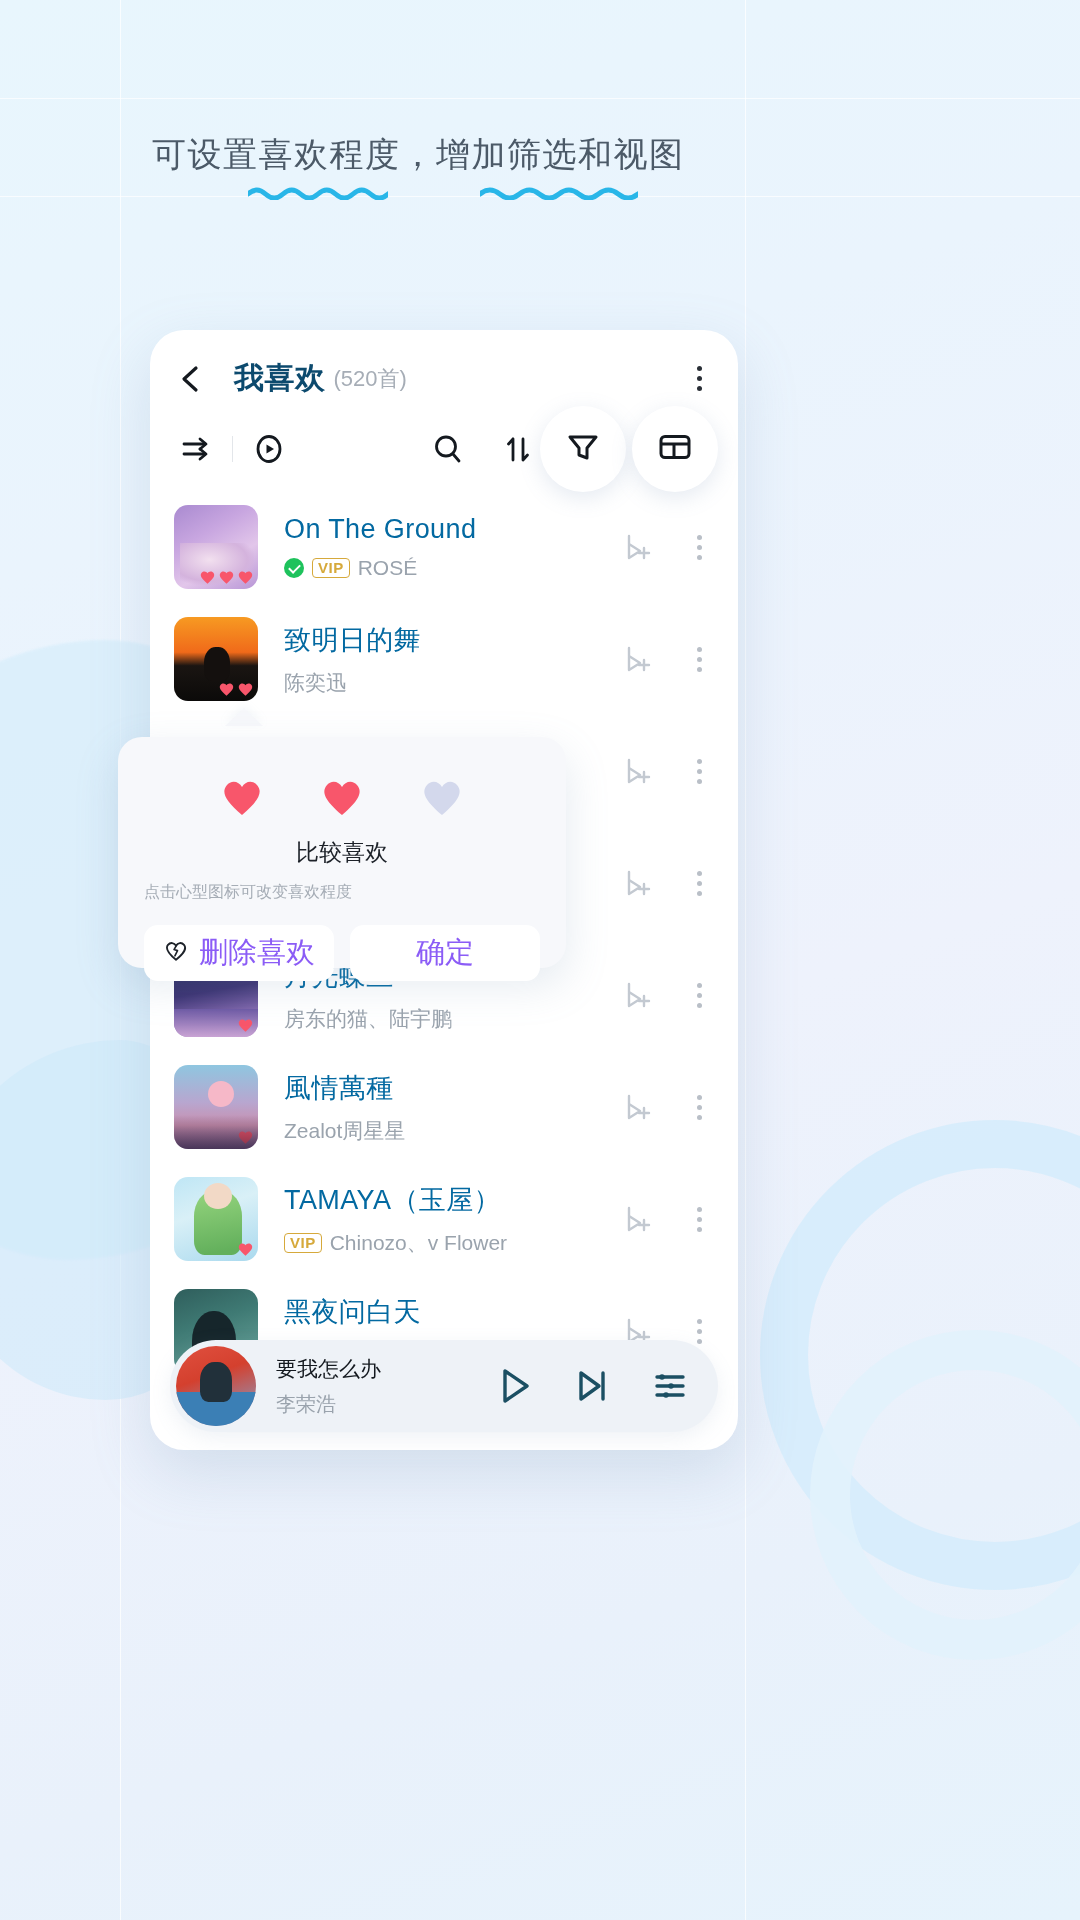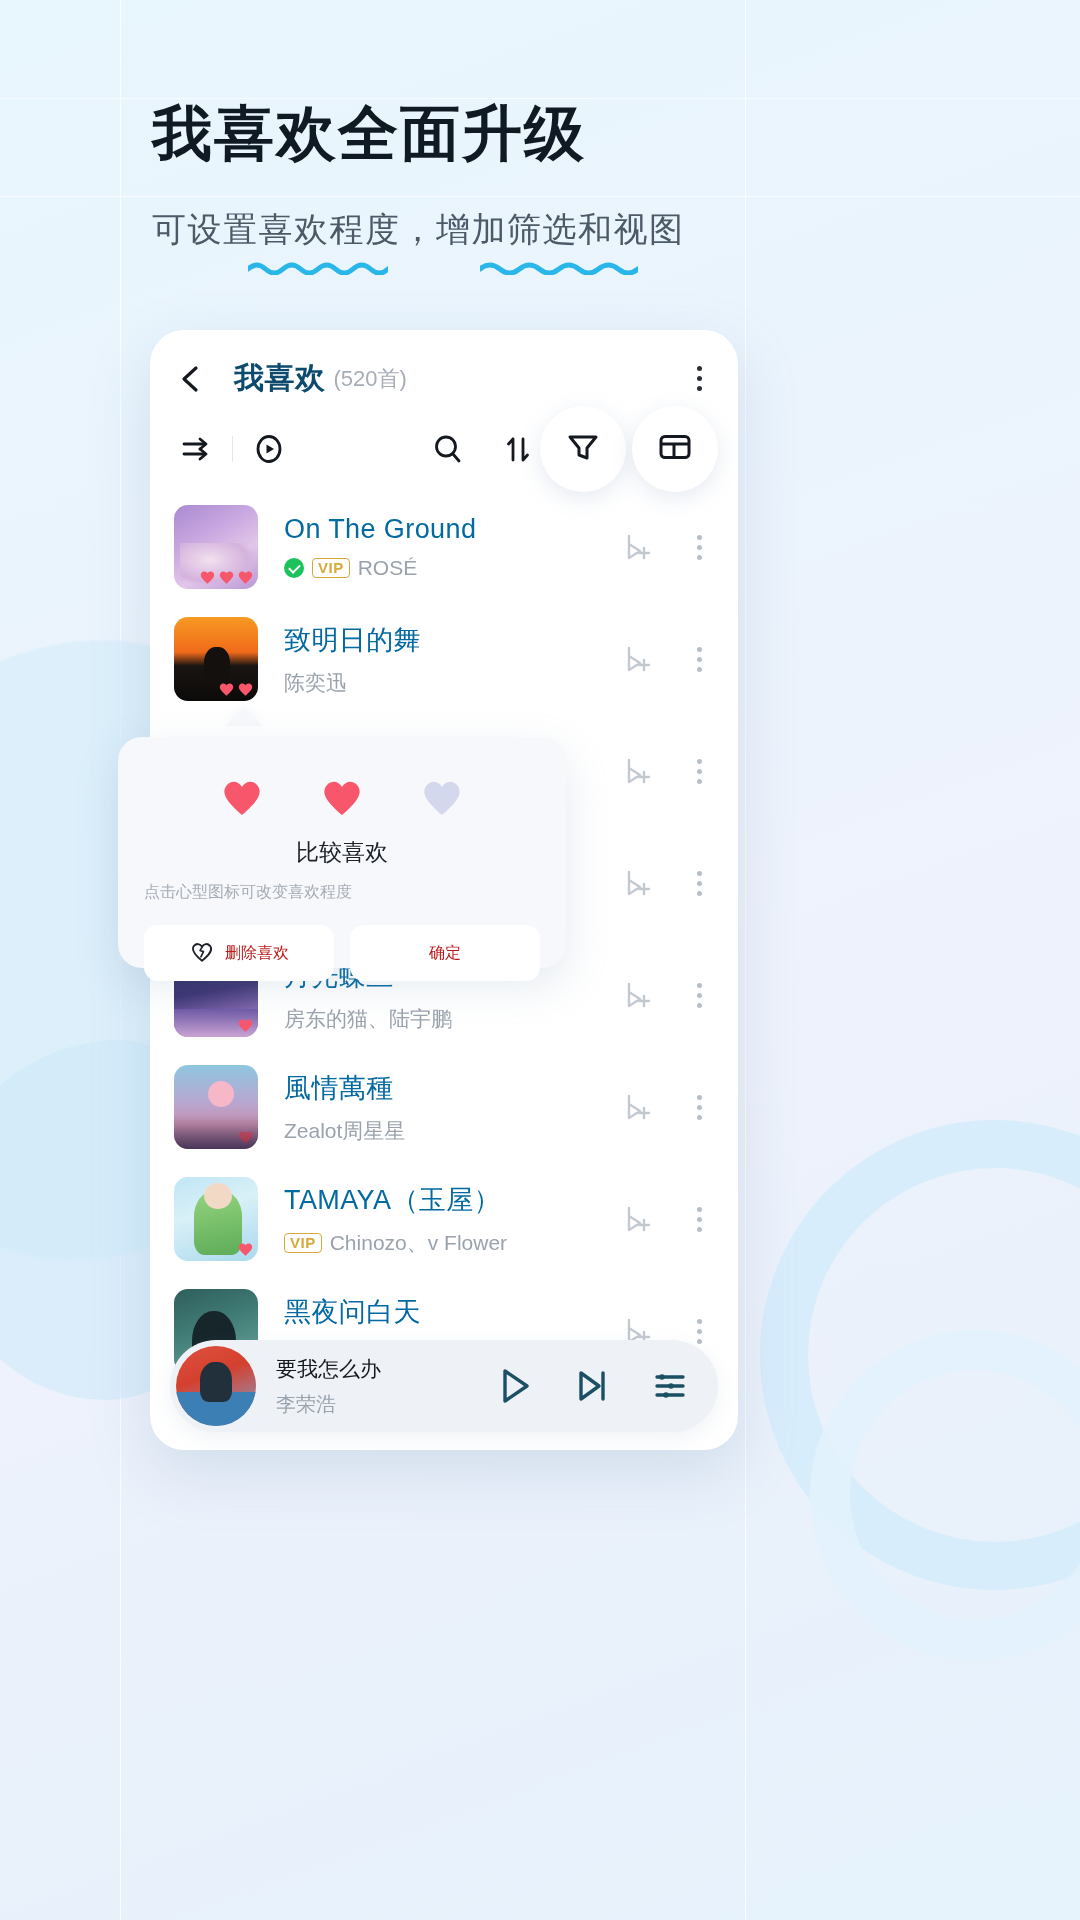--- a/index.html
+++ b/index.html
@@ -197,21 +197,21 @@
     font-size: 23px; color: #1d2229; font-weight: 500;
   }
   .popup-hint {
     text-align: left; margin-top: 14px;
     font-size: 16px; color: #a6adb6;
   }
   .popup-btns { display: flex; gap: 16px; margin-top: 22px; }
   .pbtn {
     flex: 1 1 0; height: 56px; border-radius: 14px; background: #fff;
     display: flex; align-items: center; justify-content: center; gap: 10px;
-    font-size: 16px; color: #b91c1c; font-weight: 500;
+    font-size: 29px; color: #8b5cf6; font-weight: 500;
   }
 
   
   .miniplayer {
     position: absolute; left: 20px; right: 20px; bottom: 18px;
     height: 92px; border-radius: 46px;
     background: #eef2f7;
     display: flex; align-items: center;
     padding: 0 26px 0 6px;
     box-shadow: 0 6px 20px rgba(120,150,180,.12);
@@ -235,21 +235,20 @@
   <div class="grid-v" style="left:745px"></div>
   <div class="grid-h" style="top:98px"></div>
   <div class="grid-h" style="top:196px"></div>
   <div class="blob-a"></div>
   <div class="blob-b"></div>
   <div class="ring-a"></div>
   <div class="ring-b"></div>
 </div>
 
 <div class="headline-wrap">
-  <div class="headline">我喜欢全面升级</div>
   <div class="subline-row">
     <div class="subline">可设置喜欢程度，增加筛选和视图</div>
     <div class="wave" style="left:96px; width:140px;">
       <svg width="140" height="14" viewBox="0 0 140 14">
         <path d="M0 8 Q 8.75 0, 17.5 8 T 35 8 T 52.5 8 T 70 8 T 87.5 8 T 105 8 T 122.5 8 T 140 8" fill="none" stroke="#29b6e8" stroke-width="5" stroke-linecap="round"></path>
       </svg>
     </div>
     <div class="wave" style="left:328px; width:158px;">
       <svg width="158" height="14" viewBox="0 0 158 14">
         <path d="M0 8 Q 9.875 0, 19.75 8 T 39.5 8 T 59.25 8 T 79 8 T 98.75 8 T 118.5 8 T 138.25 8 T 158 8" fill="none" stroke="#29b6e8" stroke-width="5" stroke-linecap="round"></path>

